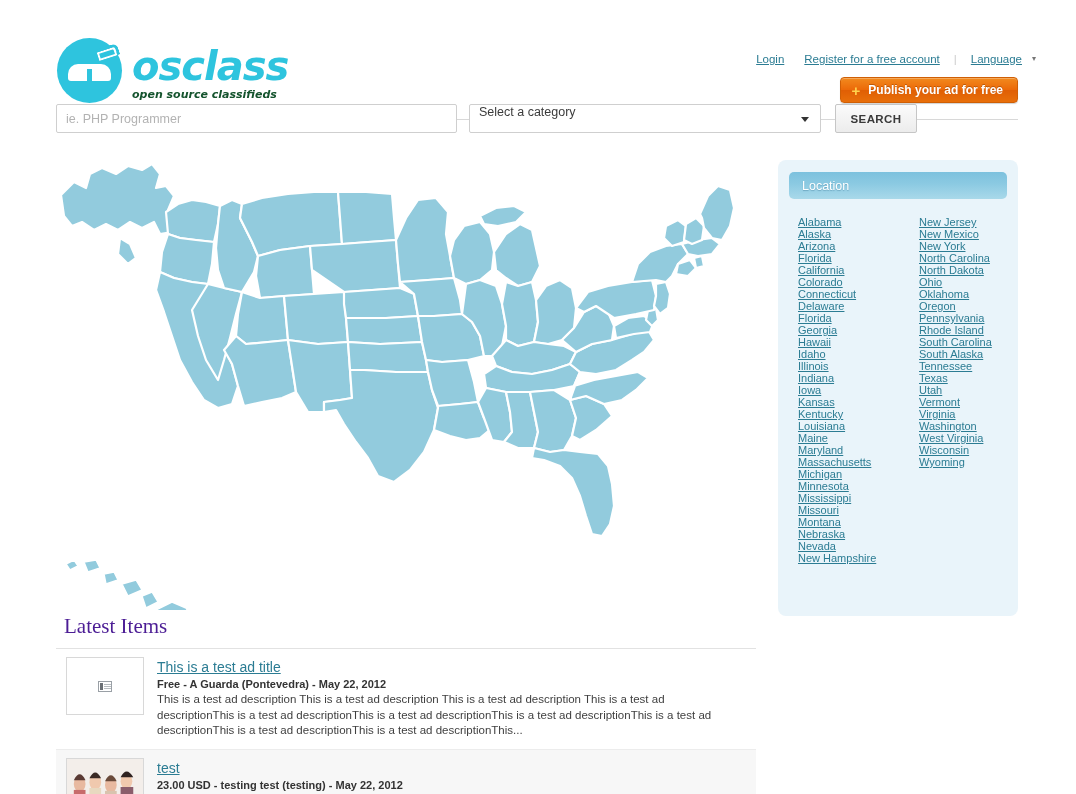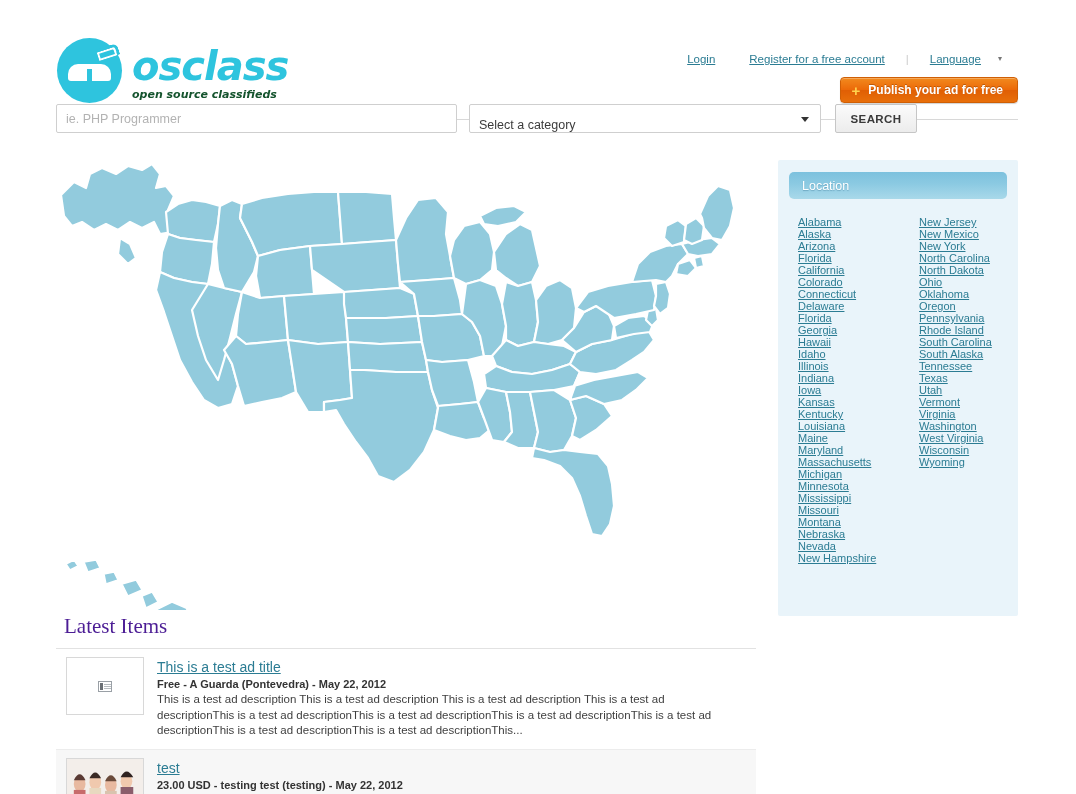--- a/index.html
+++ b/index.html
@@ -49,23 +49,23 @@
     font-family: "DejaVu Sans", sans-serif;
   }
   .logo-sub {
     font-size: 11px; font-style: italic; color: #14532d;
     margin-top: 3px; letter-spacing: 0px;
     font-family: "DejaVu Sans", sans-serif;
     font-weight: bold;
   }
 
   .top-links {
-    position: absolute; right: 74px; top: 21px;
+    position: absolute; right: 40px; top: 21px;
     font-size: 11.5px; color: #2b7c93;
-    display: flex; align-items: center; gap: 12px;
+    display: flex; align-items: center; gap: 5px;
   }
   .top-links a { color: #2b7c93; text-decoration: underline; }
   .top-links .sep { color: #cccccc; margin: 0 9px; }
   .top-links .gap { display: inline-block; width: 10px; }
   .caret-small {
     display: inline-block; margin-left: 5px; color: #777;
     font-size: 8px; transform: translateY(-1px);
   }
 
   .publish-btn {
@@ -91,21 +91,21 @@
   }
   .search-input {
     width: 401px; height: 29px; border: 1px solid #cfcfcf; background: #fff;
     border-radius: 2px; padding: 0 9px; font-size: 12.5px; color: #6d28d9;
     font-family: "Liberation Sans", sans-serif; outline: none;
   }
   .search-input::placeholder { color: #b3b3b3; }
   .cat-select {
     position: relative; margin-left: 12px;
     width: 352px; height: 29px; border: 1px solid #cfcfcf; background: #fff;
-    border-radius: 2px; display: flex; align-items: flex-end;
+    border-radius: 2px; display: flex; align-items: flex-start;
     padding: 0 9px; font-size: 12.5px; color: #3b3b3b; cursor: pointer;
   }
   .cat-arrow {
     position: absolute; right: 11px; top: 12px;
     width: 0; height: 0; border-left: 4.5px solid transparent;
     border-right: 4.5px solid transparent; border-top: 5px solid #333;
   }
   .search-btn {
     margin-left: 14px; width: 82px; height: 29px;
     background: linear-gradient(to bottom, #fbfbfb 0%, #ececec 100%);
@@ -119,21 +119,21 @@
   .main { position: absolute; left: 0; top: 152px; width: 1076px; }
 
   .map-wrap {
     position: absolute; left: 56px; top: 8px; width: 700px; height: 450px;
   }
   .map-wrap svg { display: block; width: 700px; height: 450px; }
 
   
   .sidebar {
     position: absolute; left: 778px; top: 8px; width: 240px; height: 456px;
-    background: #e9f4fa; border-radius: 2px;
+    background: #e9f4fa; border-radius: 8px;
   }
   .sidebar-head {
     position: absolute; left: 11px; top: 12px; width: 218px; height: 27px;
     border-radius: 5px;
     background: linear-gradient(to bottom, #7cc1de 0%, #8ccae2 45%, #a9d9ea 100%);
     color: #ffffff; font-size: 12.5px;
     display: flex; align-items: center; padding-left: 13px;
     text-shadow: 0 1px 1px rgba(70,130,160,.5);
   }
   .state-cols {

